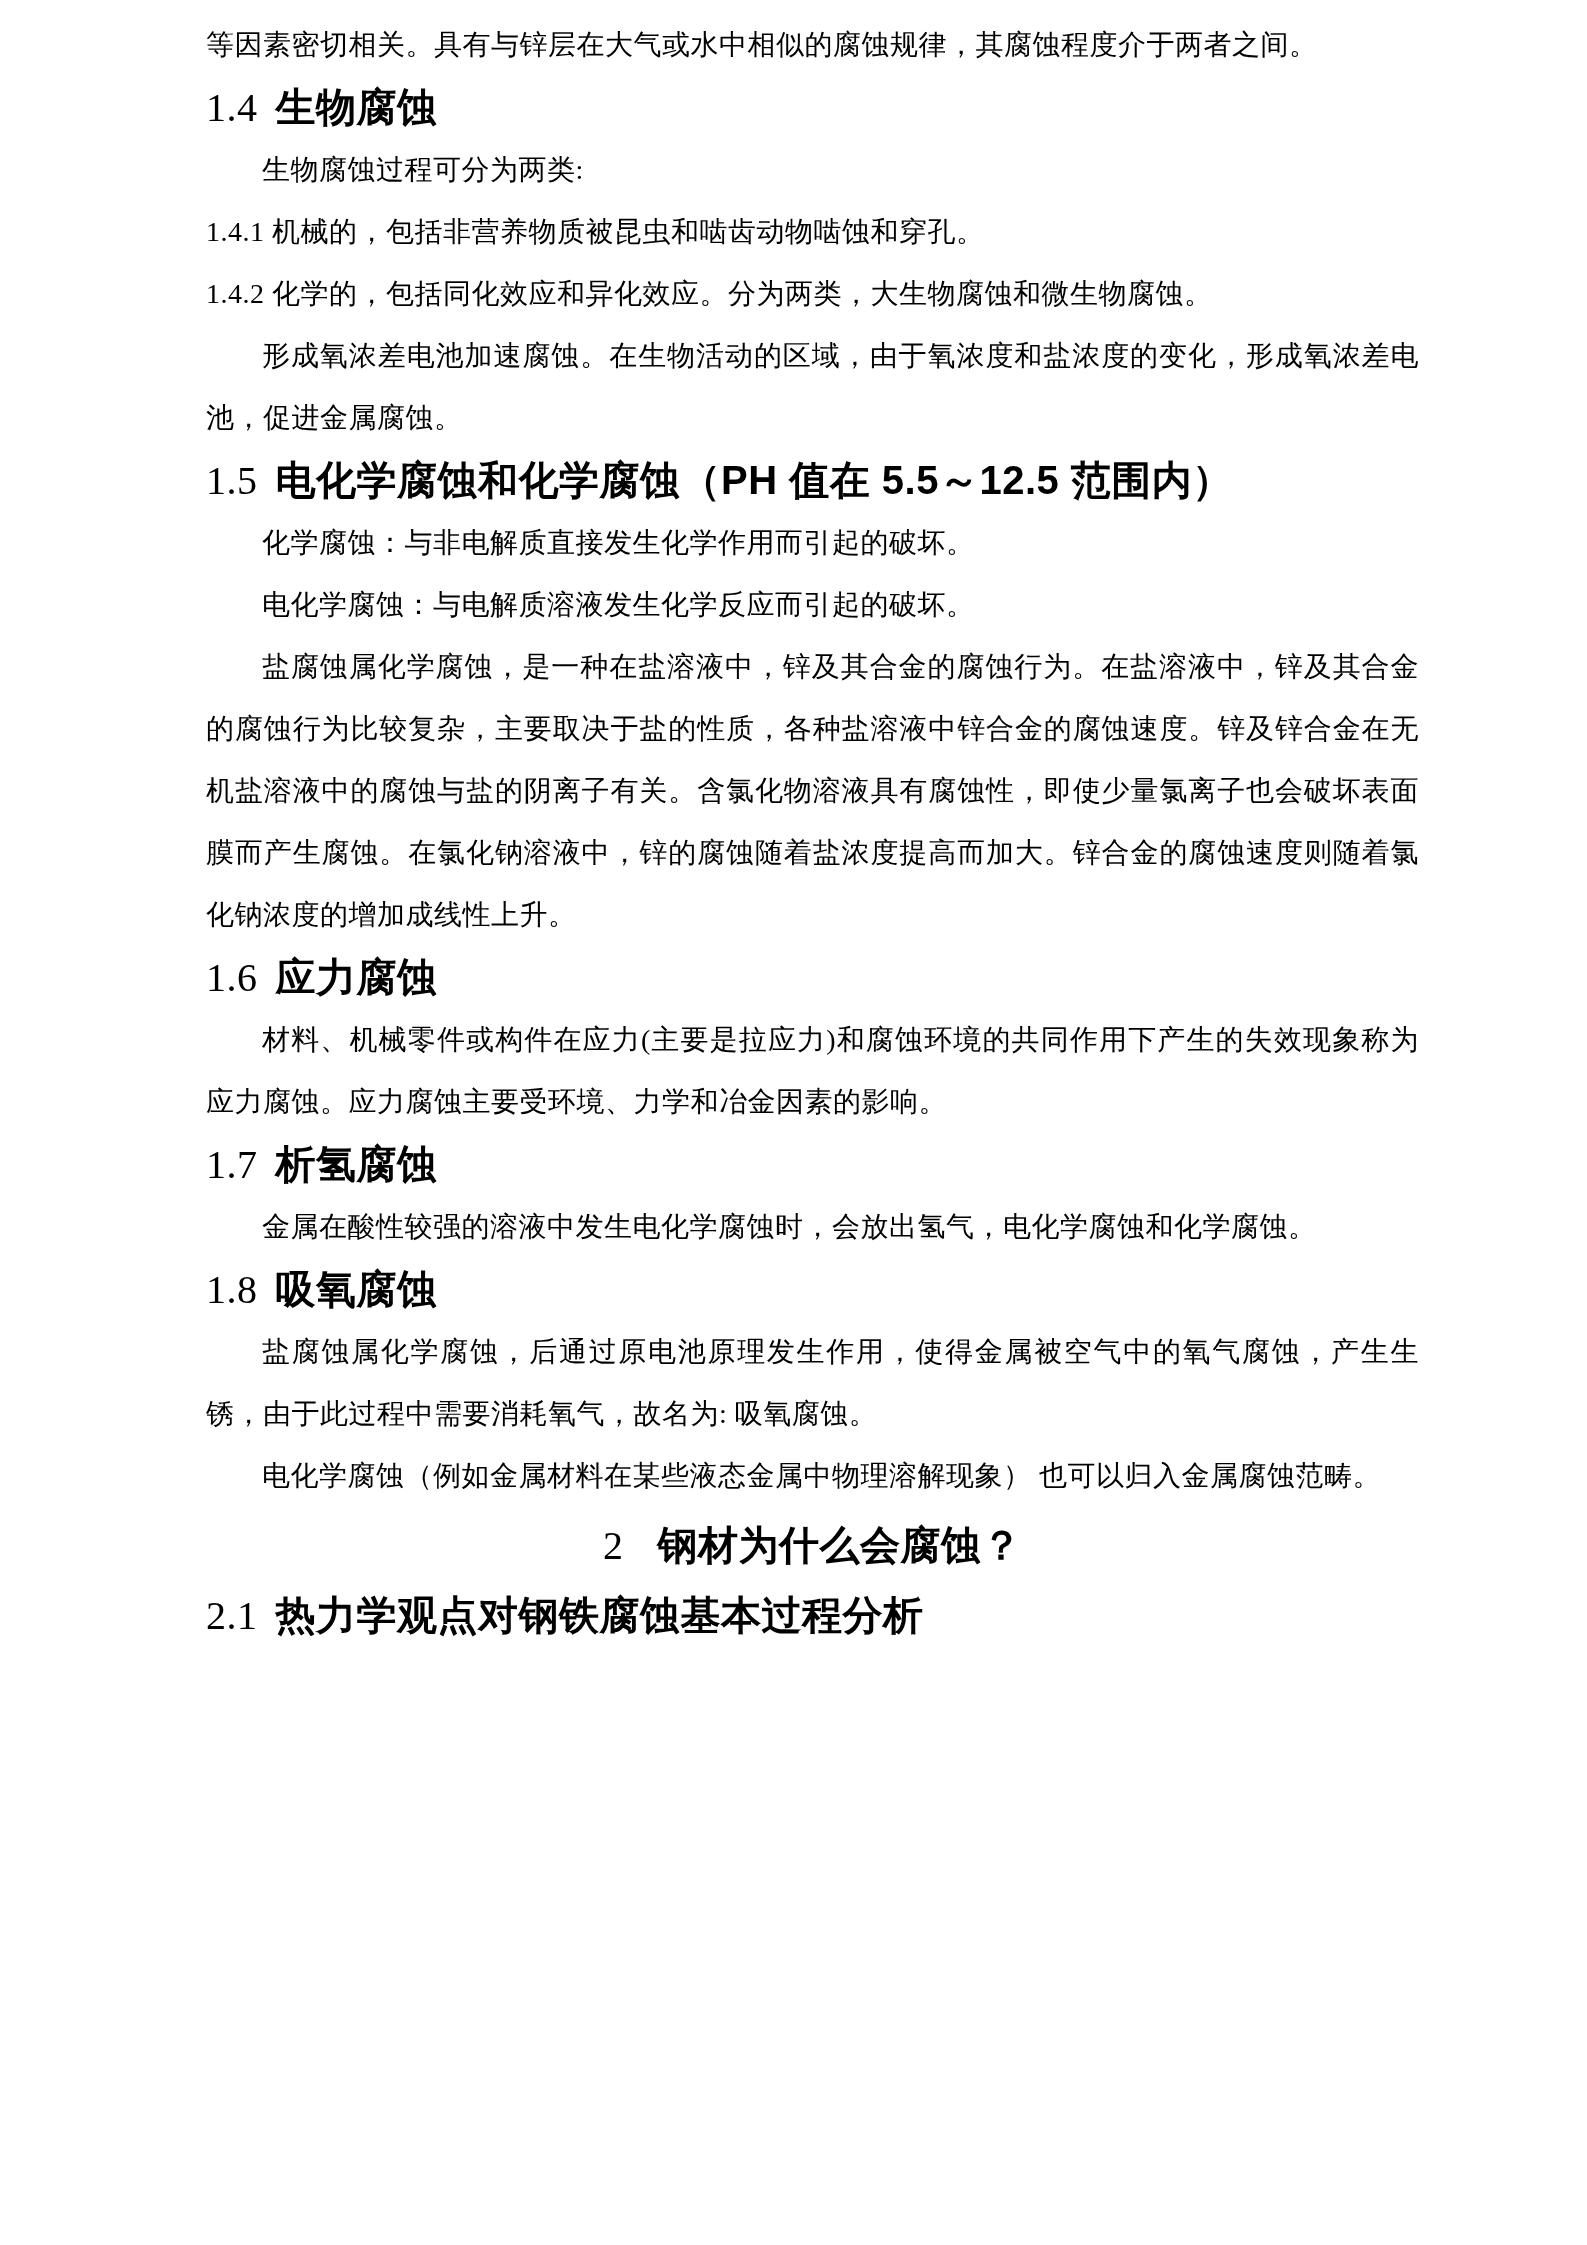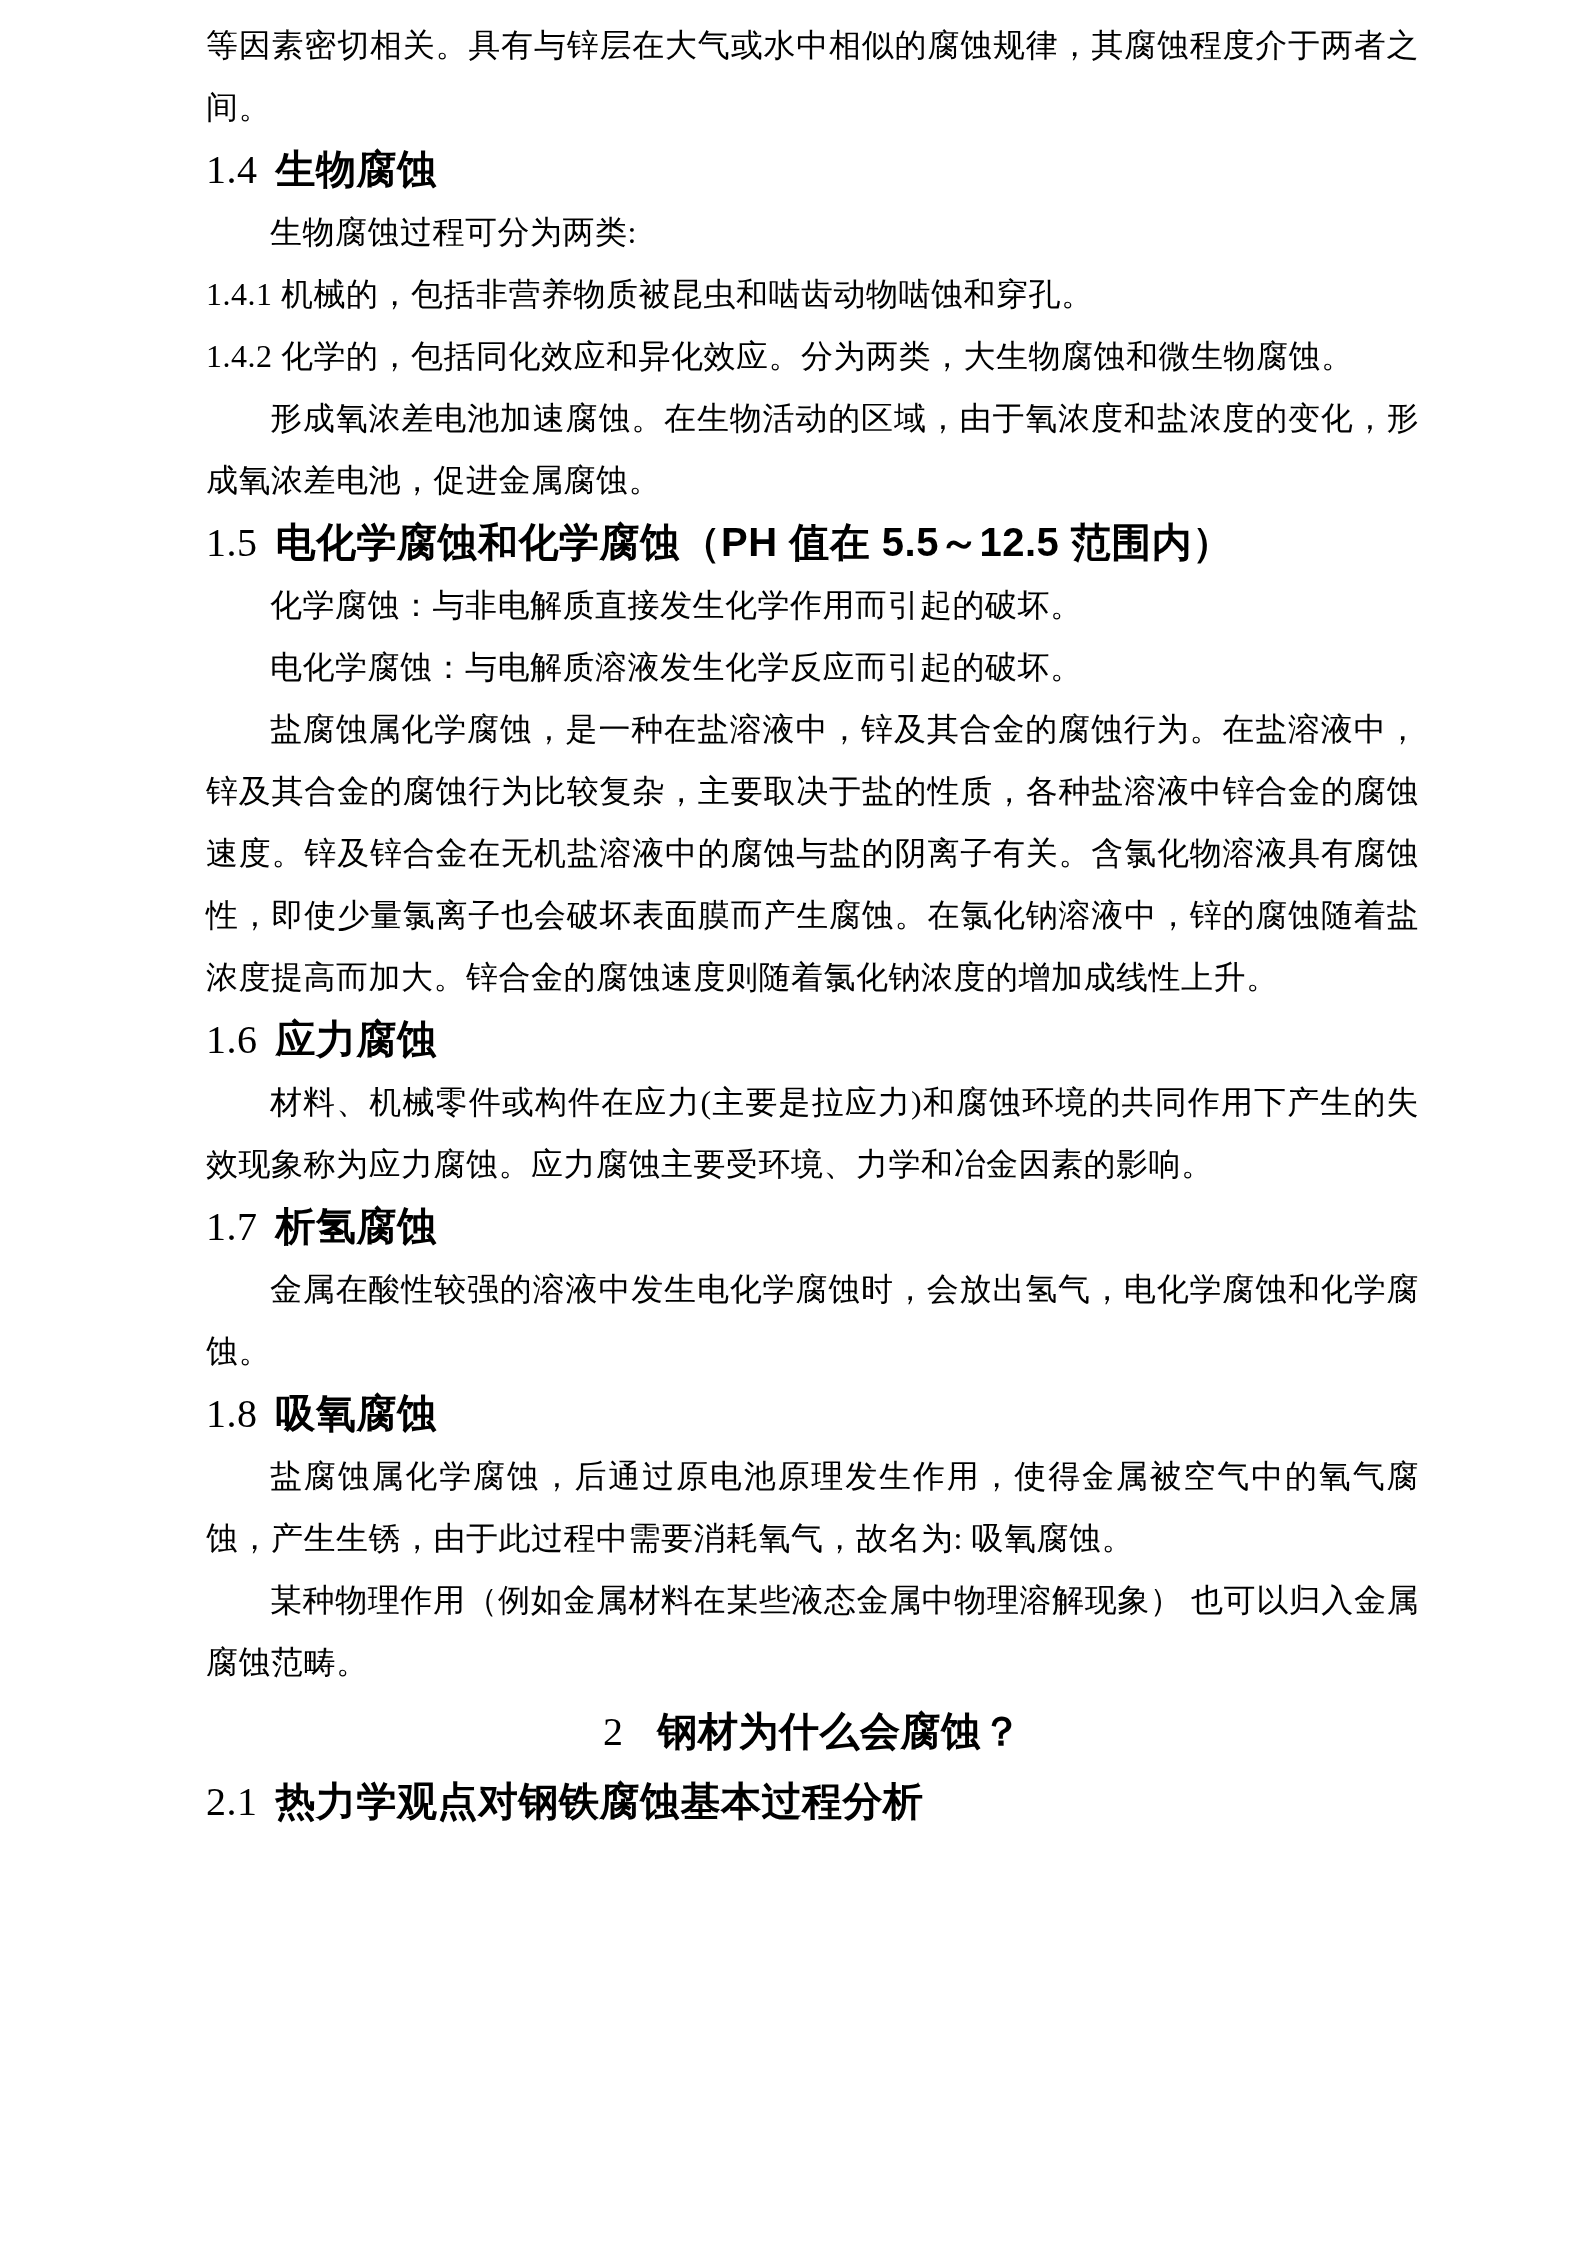--- a/index.html
+++ b/index.html
@@ -16,21 +16,21 @@
   }
   .page {
     box-sizing: border-box;
     width: 1587px;
     height: 2245px;
     padding: 14px 168px 0 206px;
     background: #ffffff;
   }
   .p {
     margin: 0;
-    font-size: 32px;
+    font-size: 28px;
     line-height: 62px;
     text-align: justify;
     letter-spacing: 0.5px;
   }
   .p.indent {
     text-indent: 2em;
   }
   .h2 {
     margin: 0;
     font-size: 40px;
@@ -94,20 +94,20 @@
   <p class="p indent">材料、机械零件或构件在应力(主要是拉应力)和腐蚀环境的共同作用下产生的失效现象称为应力腐蚀。应力腐蚀主要受环境、力学和冶金因素的影响。</p>
 
   <h3 class="h2"><span class="num">1.7</span><span class="htext">析氢腐蚀</span></h3>
 
   <p class="p indent">金属在酸性较强的溶液中发生电化学腐蚀时，会放出氢气，电化学腐蚀和化学腐蚀。</p>
 
   <h3 class="h2"><span class="num">1.8</span><span class="htext">吸氧腐蚀</span></h3>
 
   <p class="p indent">盐腐蚀属化学腐蚀，后通过原电池原理发生作用，使得金属被空气中的氧气腐蚀，产生生锈，由于此过程中需要消耗氧气，故名为: 吸氧腐蚀。</p>
 
-  <p class="p indent">某种物理作用（例如金属材料在某些液态金属中物理溶解现象） 也可以归入金属腐蚀范畴。</p>
+  <p class="p indent">电化学腐蚀（例如金属材料在某些液态金属中物理溶解现象） 也可以归入金属腐蚀范畴。</p>
 
   <h2 class="h1"><span class="num">2</span><span class="htext">钢材为什么会腐蚀？</span></h2>
 
 
   <h3 class="h2"><span class="num">2.1</span><span class="htext">热力学观点对钢铁腐蚀基本过程分析</span></h3>
 
 </div>
 
 </body></html>

